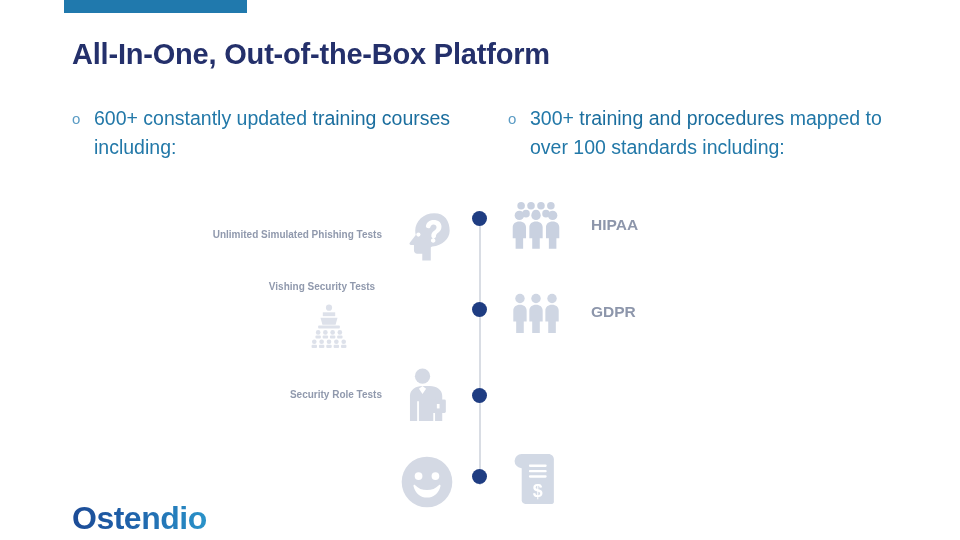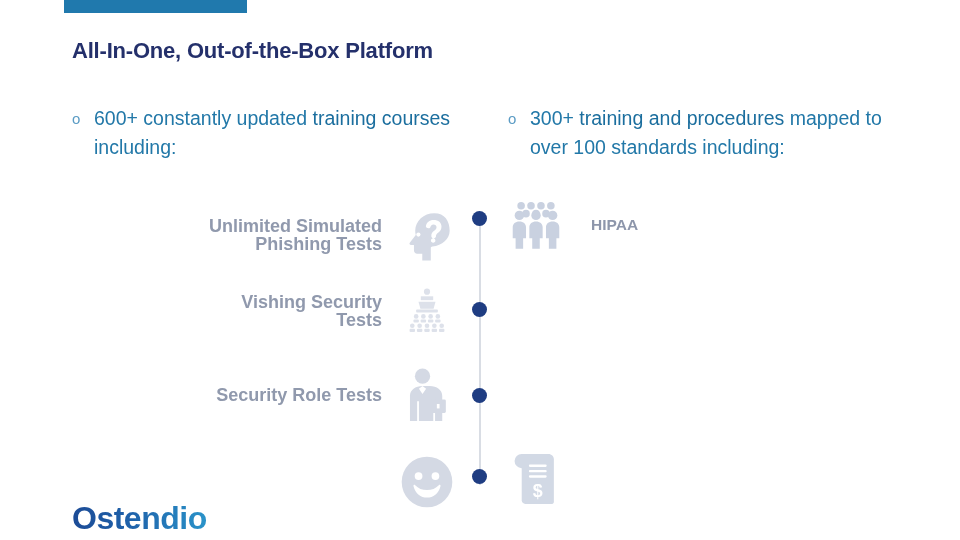--- a/index.html
+++ b/index.html
@@ -29,21 +29,21 @@
     width: 183px;
     height: 13px;
     background: #2079ad;
   }
 
   
   .page-title {
     position: absolute;
     left: 72px;
     top: 38px;
-    font-size: 22px;
+    font-size: 29px;
     font-weight: bold;
     color: #24306b;
     letter-spacing: -0.2px;
     white-space: nowrap;
   }
 
   
   .bullet-block {
     position: absolute;
     display: flex;
@@ -96,21 +96,21 @@
 
   
   .row-left {
     left: 200px;
     width: 258px;
     justify-content: flex-end;
   }
   .row-left .row-label {
     text-align: right;
     color: #9099ad;
-    font-size: 18px;
+    font-size: 10px;
     font-weight: bold;
     line-height: 18px;
     padding-right: 14px;
   }
   .row-left .row-icon {
     flex: 0 0 auto;
     width: 62px;
     height: 62px;
     display: flex;
     align-items: center;
@@ -134,21 +134,21 @@
   .row-right .row-label {
     color: #8d96ab;
     font-size: 15.5px;
     font-weight: bold;
     line-height: 18px;
     padding-left: 24px;
     white-space: nowrap;
   }
 
   .lrow-0 { top: 200px; height: 70px; }
-  .lrow-1 { top: 280px; height: 62px; }
+  .lrow-1 { top: 296px; height: 62px; flex-direction: column; }
   .lrow-2 { top: 362px; height: 66px; }
   .lrow-3 { top: 448px; height: 68px; }
 
   .rrow-0 { top: 194px; height: 62px; }
   .rrow-1 { top: 283px; height: 58px; }
   .rrow-2 { top: 360px; height: 62px; }
   .rrow-3 { top: 445px; height: 66px; }
 
   
   .logo {
@@ -287,20 +287,39 @@
         </g>
         <g>
           <circle cx="51" cy="18" r="5.4"></circle>
           <path d="M51 25c-4.6 0-7.6 2.6-7.6 6.6V44h3.3v12h8.6V44h3.3V31.6c0-4-3-6.6-7.6-6.6z"></path>
         </g>
       </svg>
     </div>
     <div class="row-label">HIPAA</div>
   </div>
 
+  <div class="row row-right rrow-1">
+    <div class="row-icon">
+      <svg width="54" height="46" viewBox="0 0 64 50" fill="#cfd6e3">
+        <g>
+          <circle cx="13" cy="9" r="5.6"></circle>
+          <path d="M13 16.5c-4.8 0-7.9 2.7-7.9 6.9v13h3.4v13.4h9V36.4h3.4v-13c0-4.2-3.1-6.9-7.9-6.9z"></path>
+        </g>
+        <g>
+          <circle cx="32" cy="9" r="5.6"></circle>
+          <path d="M32 16.5c-4.8 0-7.9 2.7-7.9 6.9v13h3.4v13.4h9V36.4h3.4v-13c0-4.2-3.1-6.9-7.9-6.9z"></path>
+        </g>
+        <g>
+          <circle cx="51" cy="9" r="5.6"></circle>
+          <path d="M51 16.5c-4.8 0-7.9 2.7-7.9 6.9v13h3.4v13.4h9V36.4h3.4v-13c0-4.2-3.1-6.9-7.9-6.9z"></path>
+        </g>
+      </svg>
+    </div>
+    <div class="row-label">GDPR</div>
+  </div>
 
 
   <div class="row row-right rrow-3">
     <div class="row-icon">
       <svg width="50" height="56" viewBox="0 0 56 62" fill="#d2d9e5">
         <circle cx="12" cy="12" r="8"></circle>
         <path d="M12 4h30c3.3 0 6 2.7 6 6v48c0 1.1-.9 2-2 2H16c-2.2 0-4-1.8-4-4V4z"></path>
         <rect x="20" y="16" width="20" height="2.6" rx="1.3" fill="#ffffff"></rect>
         <rect x="20" y="22" width="20" height="2.6" rx="1.3" fill="#ffffff"></rect>
         <rect x="20" y="28" width="20" height="2.6" rx="1.3" fill="#ffffff"></rect>

